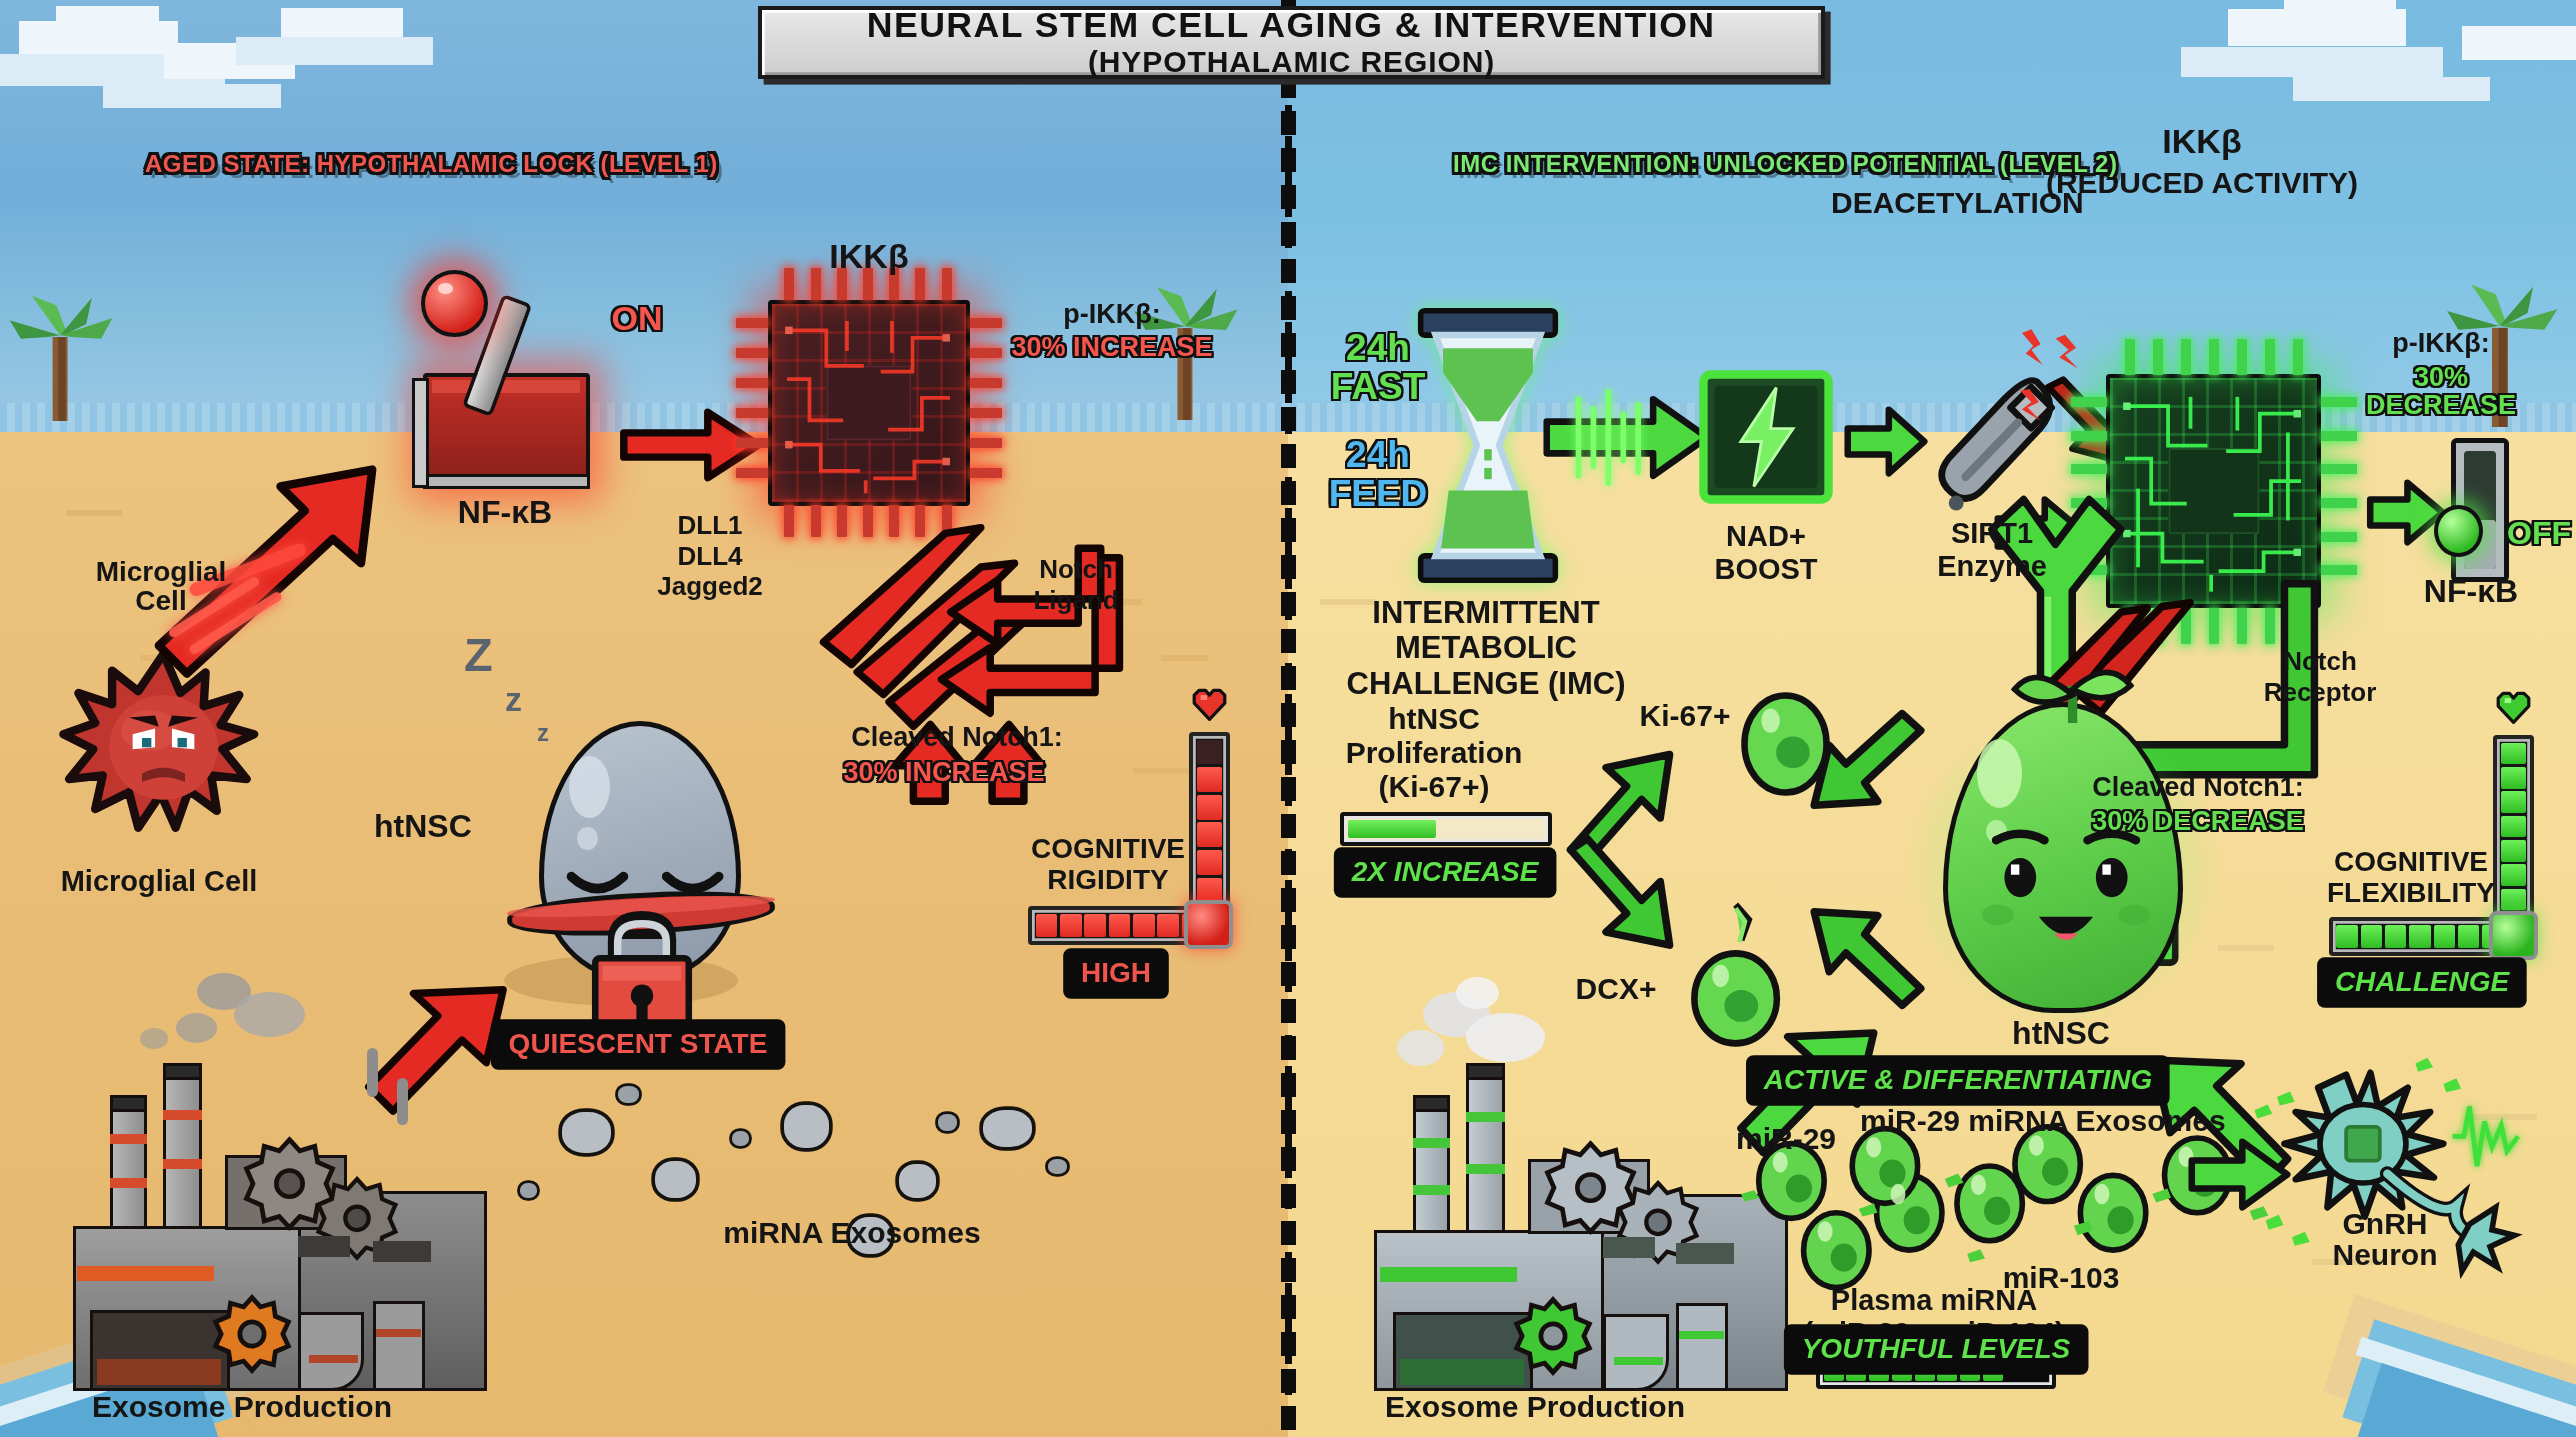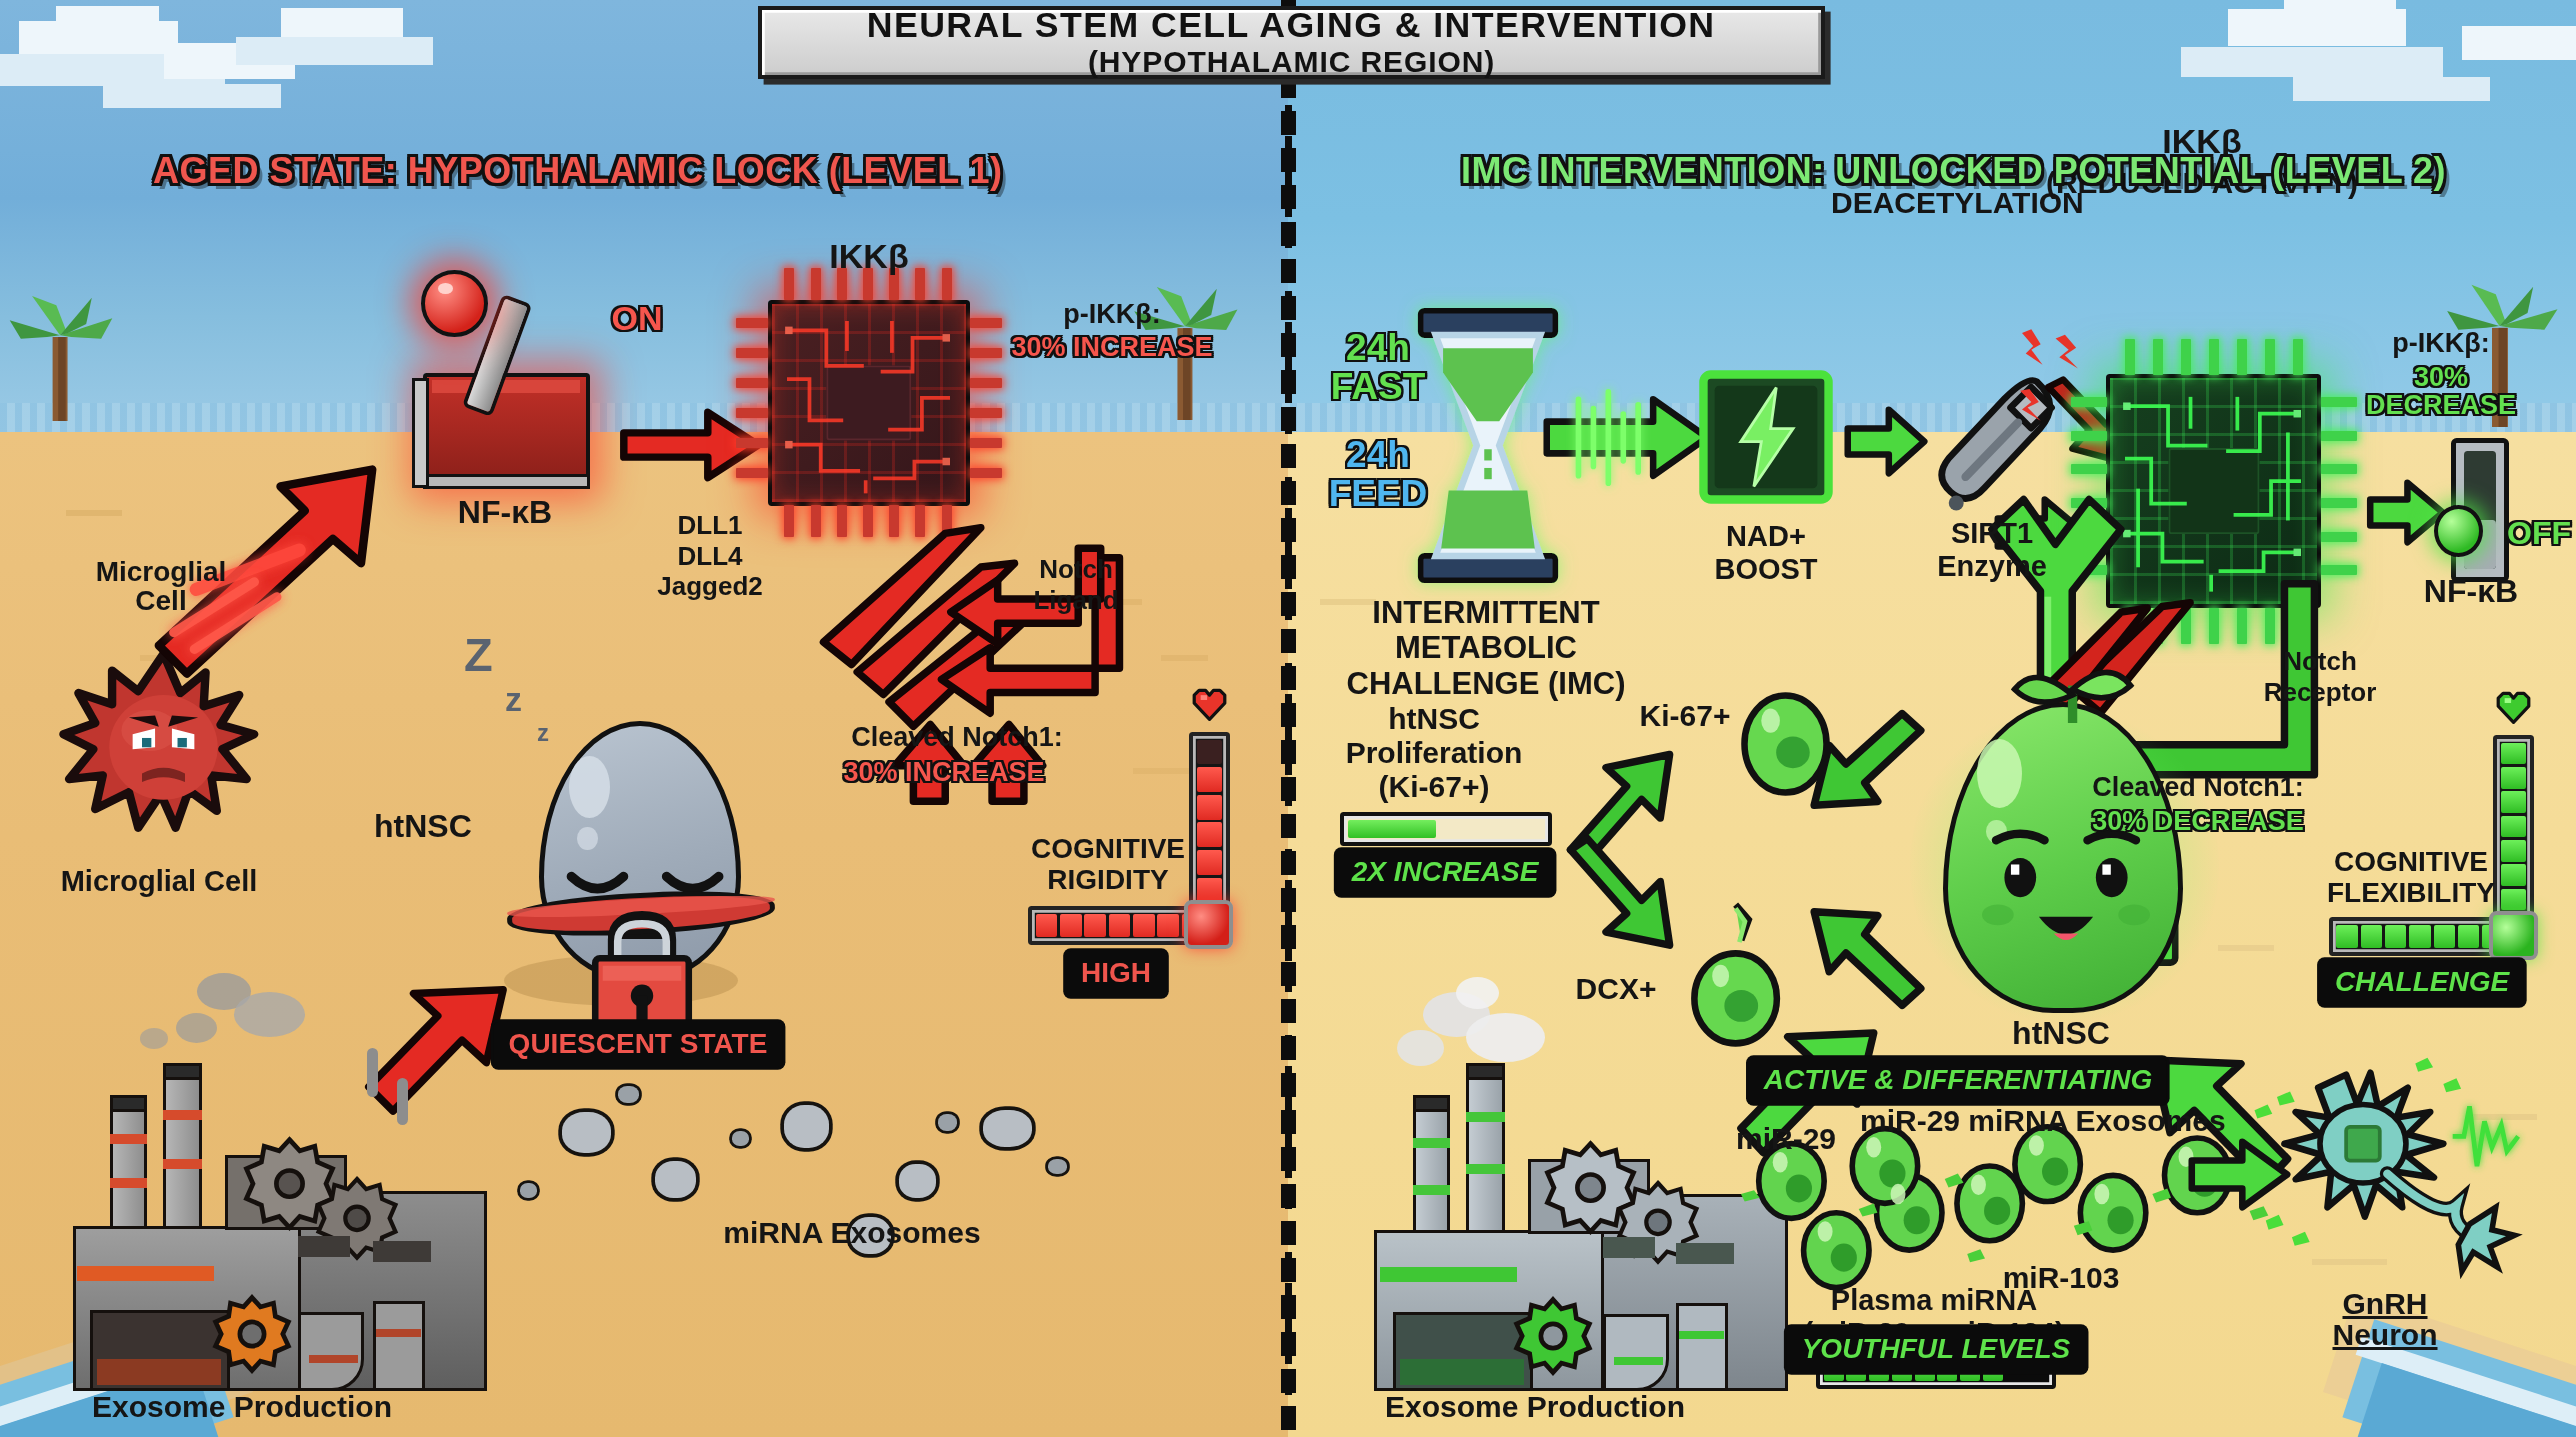--- a/index.html
+++ b/index.html
@@ -71,22 +71,22 @@
     color: #121212; line-height: 1;
     transform: scaleX(1.02);
   }
   .title-l2 {
     font-size: 30px; font-weight: 900; letter-spacing: 0.9px;
     color: #121212; line-height: 1; margin-top: 4.7px;
   }
 
   
   .panel-header {
-    position: absolute; top: 150px; font-size: 36px; font-weight: 900;
-    letter-spacing: 0.5px; z-index: 30; white-space: nowrap; margin-left: 8px;
+    position: absolute; top: 150px; font-size: 24px; font-weight: 900;
+    letter-spacing: 0.5px; z-index: 30; white-space: nowrap;
   }
   .ph-left {
     left: 145px; color: #f0564e;
     text-shadow: -2.8px 0 #111, 2.8px 0 #111, 0 -2.8px #111, 0 2.8px #111,
                  -2.8px -2.8px #111, 2.8px -2.8px #111, -2.8px 2.8px #111, 2.8px 2.8px #111,
                  5.6px 5.6px 0 rgba(0,0,0,.35);
   }
   .ph-right {
     left: 1453px; color: #7ce874;
     text-shadow: -2.8px 0 #111, 2.8px 0 #111, 0 -2.8px #111, 0 2.8px #111,
@@ -1075,21 +1075,21 @@
           <filter id="ng" x="-30%" y="-60%" width="170%" height="260%">
         <feGaussianBlur stdDeviation="4" result="b"></feGaussianBlur>
             <feMerge>
               <feMergeNode in="b"></feMergeNode>
               <feMergeNode in="SourceGraphic"></feMergeNode>
             </feMerge>
           </filter>
         </defs>
     </svg>
   </div>
-  <div class="lab ctr" style="left:2385px;top:1288px;font-size:30px;text-decoration:underline;">GnRH Neuron</div>
+  <div class="lab ctr" style="left:2385px;top:1208px;font-size:30px;">GnRH Neuron</div>
 
   <div class="lab ctr" style="left:1934px;top:1284px;font-size:29px;font-weight:800;text-align:center;line-height:1.14;">Plasma miRNA
 (miR-29a, miR-124)</div>
   <div class="pbar dark" style="left:1816px;top:1352px;width:240px;height:37px;" id="plasmaBar">
       <div class="seg grn"></div>
       <div class="seg grn"></div>
       <div class="seg grn"></div>
       <div class="seg grn"></div>
       <div class="seg grn"></div>
       <div class="seg grn"></div>

